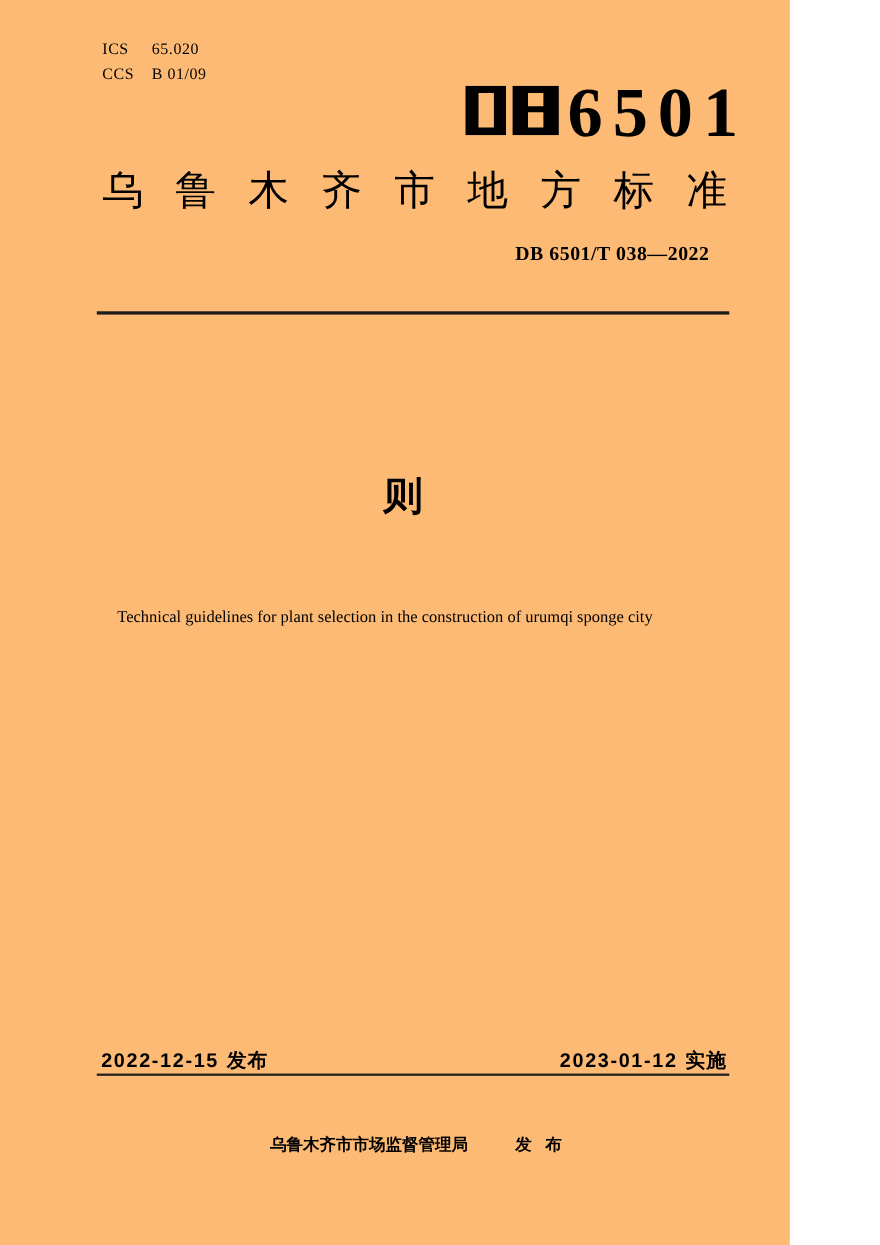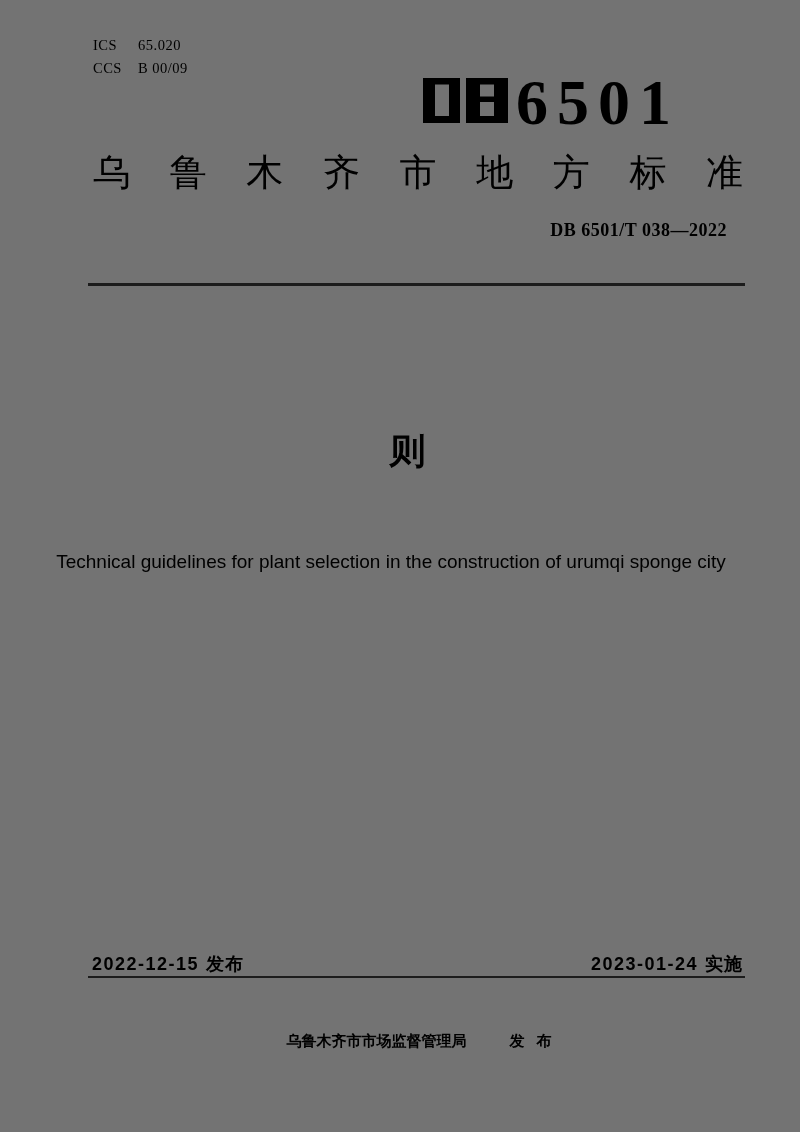--- a/index.html
+++ b/index.html
@@ -1,20 +1,20 @@
 <!DOCTYPE html>
 <html><head>
 <meta charset="utf-8">
 <style>
   html, body { margin: 0; padding: 0; background: #ffffff; }
   .page {
     position: relative;
-    width: 800px;
+    width: 718px;
     height: 1132px;
-    background: #737373;
+    background: #fdba74;
     color: #000000;
     font-family: "Liberation Sans", sans-serif;
     overflow: hidden;
   }
 
   
   .ics-block {
     position: absolute;
     left: 93px;
     top: 34px;
@@ -87,22 +87,22 @@
     font-weight: bold;
     line-height: 51px;
     letter-spacing: 0;
   }
   .doc-title-en {
     position: absolute;
     left: 27px;
     right: 45px;
     top: 549px;
     text-align: center;
-    font-family: Liberation Sans, sans-serif;
-    font-size: 19px;
+    font-family: Liberation Serif, serif;
+    font-size: 15px;
     line-height: 25px;
   }
 
   
   .dates-row {
     position: absolute;
     left: 92px;
     right: 57px;
     top: 953px;
     display: flex;
@@ -132,21 +132,21 @@
 </head>
 <body>
 
 <div class="page">
 
   <div class="ics-block">
     <div class="ics-row">
       <span class="ics-label">ICS</span><span>65.020</span>
     </div>
     <div class="ics-row">
-      <span class="ics-label">CCS</span><span>B 00/09</span>
+      <span class="ics-label">CCS</span><span>B 01/09</span>
     </div>
   </div>
 
   <div class="logo">
     <svg class="logo-mark" viewBox="0 0 86 45" xmlns="http://www.w3.org/2000/svg" aria-hidden="true">
       <path fill-rule="evenodd" fill="#000000" d="M0,0 H37 V45 H0 Z M12,6.5 H26 V38 H12 Z"></path>
       <path fill-rule="evenodd" fill="#000000" d="M43,0 H85 V45 H43 Z M57,6.5 H71 V18.5 H57 Z M57,24 H71 V38 H57 Z"></path>
     </svg>
     <span class="logo-number">6501</span>
   </div>
@@ -171,21 +171,21 @@
     <div>则</div>
   </div>
 
   <div class="doc-title-en">Technical guidelines for plant selection in the construction of urumqi sponge city</div>
 
   <div class="dates-row">
     <div>
       <span class="date-num">2022-12-15</span><span class="date-label">发布</span>
     </div>
     <div>
-      <span class="date-num">2023-01-24</span><span class="date-label">实施</span>
+      <span class="date-num">2023-01-12</span><span class="date-label">实施</span>
     </div>
   </div>
 
   <div class="rule rule-bottom"></div>
 
   <div class="publisher-row">
     <span>乌鲁木齐市市场监督管理局</span><span class="publish-action">发 布</span>
   </div>
 
 </div>

